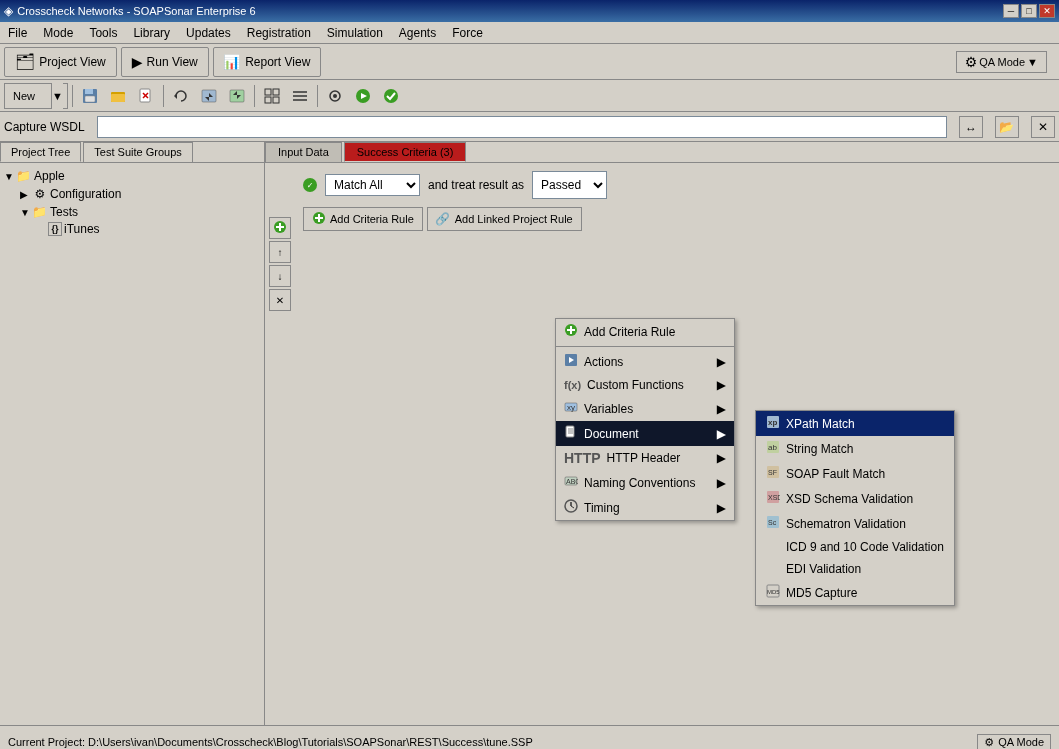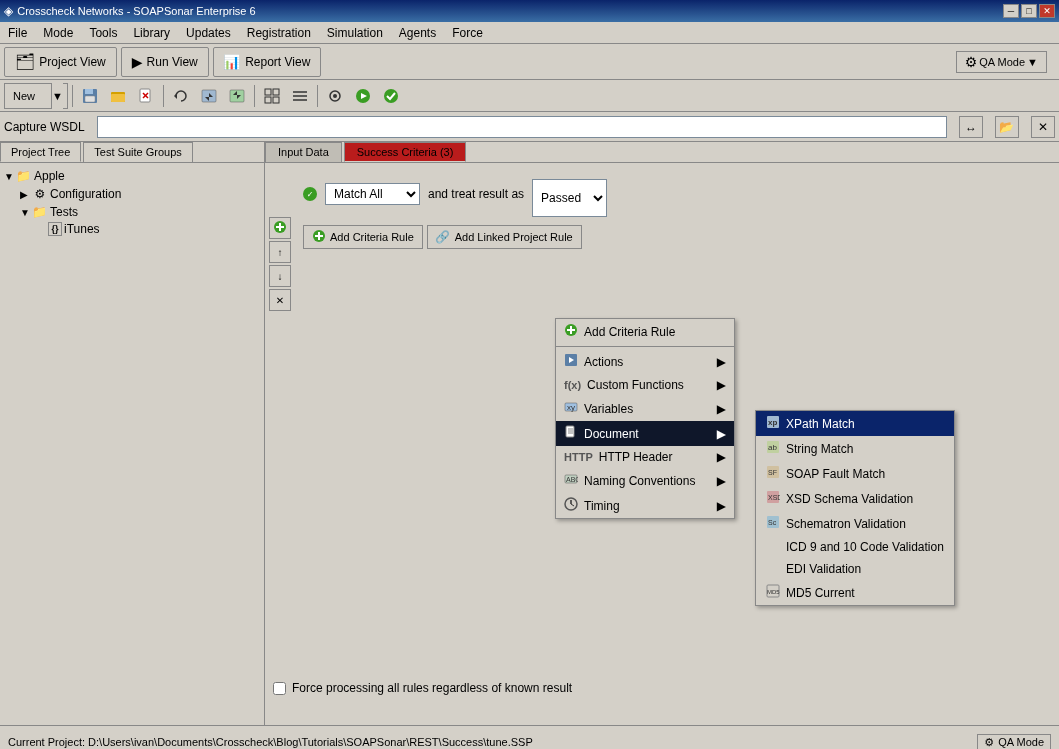--- a/index.html
+++ b/index.html
@@ -53,21 +53,21 @@
     #right-panel { flex: 1; background: #d4d0c8; display: flex; flex-direction: column; }
     #content-tabs { display: flex; border-bottom: 1px solid #888; background: #d4d0c8; }
     .content-tab { padding: 3px 12px; font-size: 11px; cursor: pointer; background: #c0bdb5; border: 1px solid #888; border-bottom: none; margin-right: 2px; }
     .content-tab.active { background: #b91c1c; border-bottom: 1px solid #d4d0c8; }
     #content-area { flex: 1; padding: 8px; position: relative; }
 
     
     #criteria-toolbar { display: flex; align-items: center; gap: 8px; margin-bottom: 8px; }
     .match-select { height: 22px; border: 1px solid #7a8a99; font-size: 12px; padding: 0 4px; background: white; }
     .treat-label { font-size: 12px; }
-    .passed-select { height: 38px; border: 1px solid #7a8a99; font-size: 12px; padding: 0 4px; background: white; margin-top: 8px; }
+    .passed-select { height: 28px; border: 1px solid #7a8a99; font-size: 12px; padding: 0 4px; background: white; }
 
     
     #add-criteria-row { display: flex; align-items: center; gap: 4px; margin-bottom: 8px; }
     .add-criteria-btn { height: 24px; background: #d4d0c8; border: 1px solid #888; display: flex; align-items: center; gap: 4px; padding: 0 8px; cursor: pointer; font-size: 11px; }
 
     
     #left-buttons { position: absolute; left: 0; top: 50px; display: flex; flex-direction: column; gap: 2px; padding: 4px; }
     .side-btn { width: 22px; height: 22px; background: #d4d0c8; border: 1px solid #888; display: flex; align-items: center; justify-content: center; cursor: pointer; font-size: 10px; }
 
     
@@ -375,21 +375,21 @@
                 <line x1="4" y1="4" x2="9" y2="4" stroke="#888"></line>
                 <line x1="4" y1="6" x2="9" y2="6" stroke="#888"></line>
                 <line x1="4" y1="8" x2="9" y2="8" stroke="#888"></line>
               </svg>
           </span>
           <span>Document</span>
           <span class="arrow">▶</span>
         </div>
 
         <div class="menu-entry">
-          <span style="font-size:11px; color:#555; font-weight:bold;text-align:center;">HTTP</span>
+          <span style="font-size:14px; color:#555; font-weight:bold;text-align:center;">HTTP</span>
           <span>HTTP Header</span>
           <span class="arrow">▶</span>
         </div>
 
         <div class="menu-entry">
           <span>
             <svg width="14" height="14" viewBox="0 0 14 14">
                 <rect x="1" y="3" width="12" height="8" rx="1" fill="#c0d0c0" stroke="#555" stroke-width="0.5"></rect>
                 <text x="2" y="10" font-size="7" fill="#333">ABC</text>
               </svg>
@@ -473,28 +473,24 @@
           <span>EDI Validation</span>
         </div>
 
         <div class="submenu-entry">
           <span>
             <svg width="14" height="14" viewBox="0 0 14 14">
                 <rect x="1" y="1" width="12" height="12" rx="1" fill="#d4d0c8" stroke="#888"></rect>
                 <text x="1" y="10" font-size="6" fill="#333">MD5</text>
               </svg>
           </span>
-          <span>MD5 Current</span>
-        </div>
-      </div>
-
-      <div id="force-processing">
-        <input type="checkbox" style="">
-        <span>Force processing all rules regardless of known result</span>
-      </div>
+          <span>MD5 Capture</span>
+        </div>
+      </div>
+
 
     </div>
   </div>
 
 </div>
 
 <div id="status-bar">
   <span>Current Project: D:\Users\ivan\Documents\Crosscheck\Blog\Tutorials\SOAPSonar\REST\Success\tune.SSP</span>
   <div style="display:flex; align-items:center; gap:4px; border:1px solid #888; padding:1px 6px; background:#d4d0c8; cursor:pointer;">
     <span>⚙</span>

